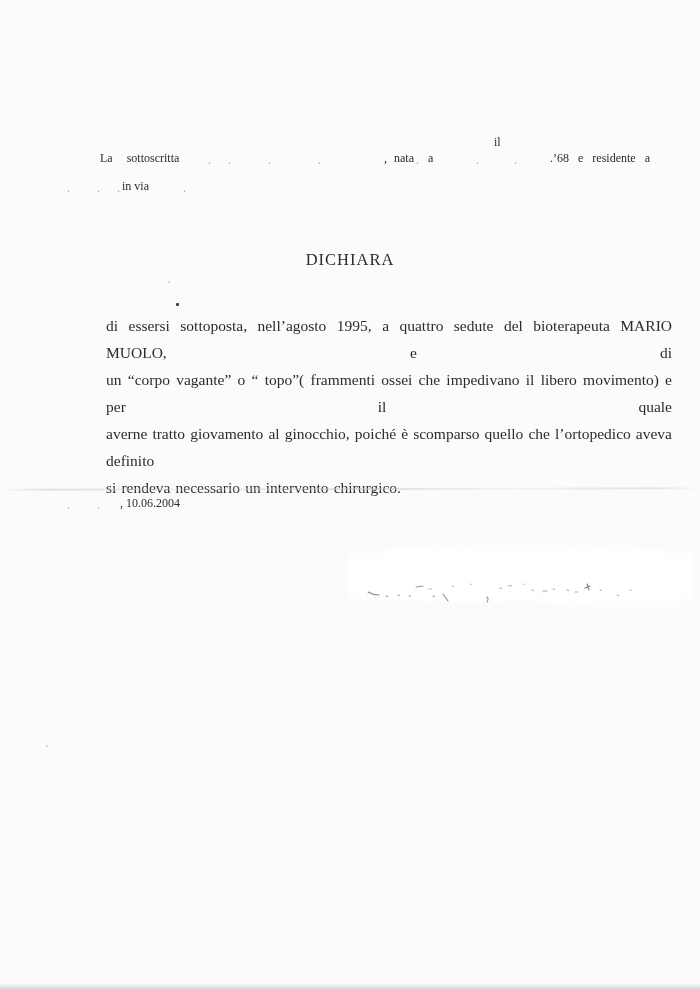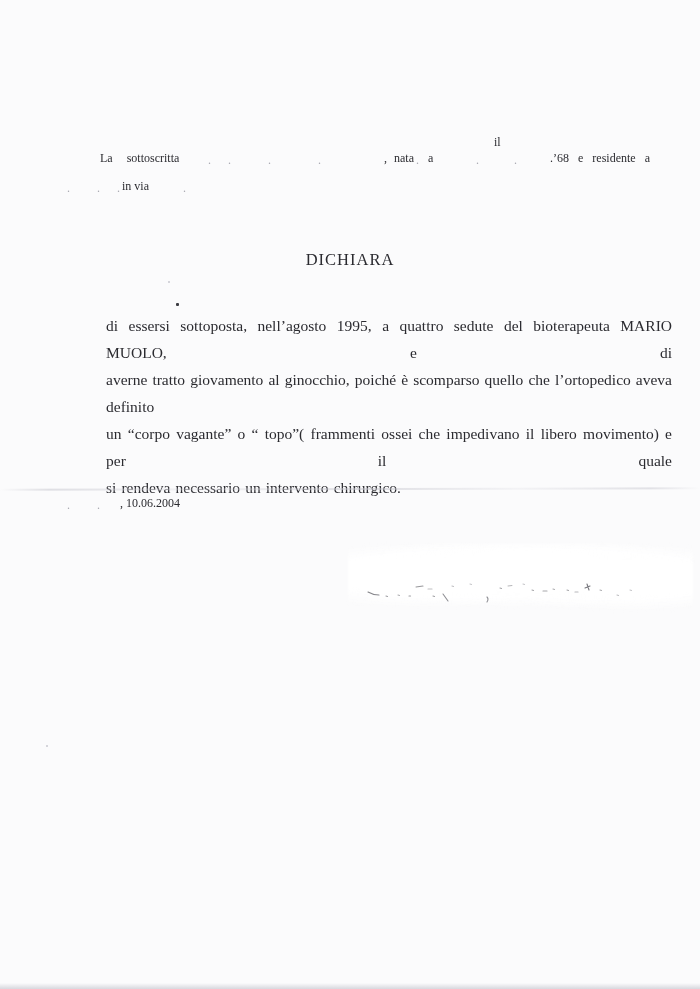--- a/index.html
+++ b/index.html
@@ -97,22 +97,22 @@
   <span class="redact" style="left:183px; top:180px; width:58px;">.     .    .</span>
 
   <div class="heading" style="top:250px;">DICHIARA</div>
 
   <div class="speck speck-faint" style="left:168px; top:281px;"></div>
   <div class="speck speck-dark" style="left:176px; top:303px;"></div>
   <div class="speck speck-faint" style="left:46px;  top:745px;"></div>
 
   <div class="bodytext">
     <div class="body-line just">di  essersi  sottoposta, nell’agosto 1995, a quattro sedute del  bioterapeuta  MARIO MUOLO, e di</div>
+    <div class="body-line just">un “corpo vagante” o “ topo”( frammenti ossei che impedivano il libero movimento) e per il quale</div>
     <div class="body-line just">averne tratto giovamento al ginocchio, poiché  è scomparso quello che l’ortopedico aveva definito</div>
-    <div class="body-line just">un “corpo vagante” o “ topo”( frammenti ossei che impedivano il libero movimento) e per il quale</div>
     <div class="body-line">si rendeva necessario un intervento chirurgico.</div>
   </div>
 
   <div class="crease"></div>
 
   <span class="redact" style="left:67px; top:497px; width:55px;">.  .   .</span>
   <span class="seg" style="left:120px; top:493px;text-align:right;">, 10.06.2004</span>
 
   <div class="signature-area">
     <div class="signature-blob"></div>

